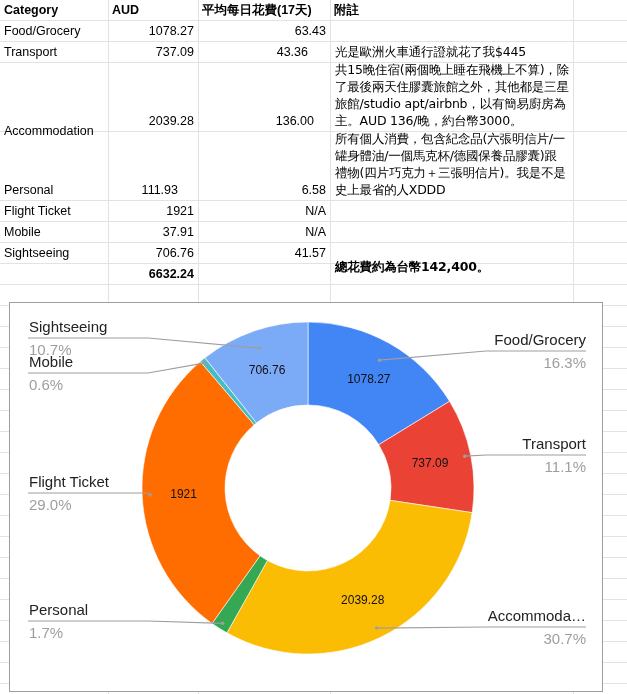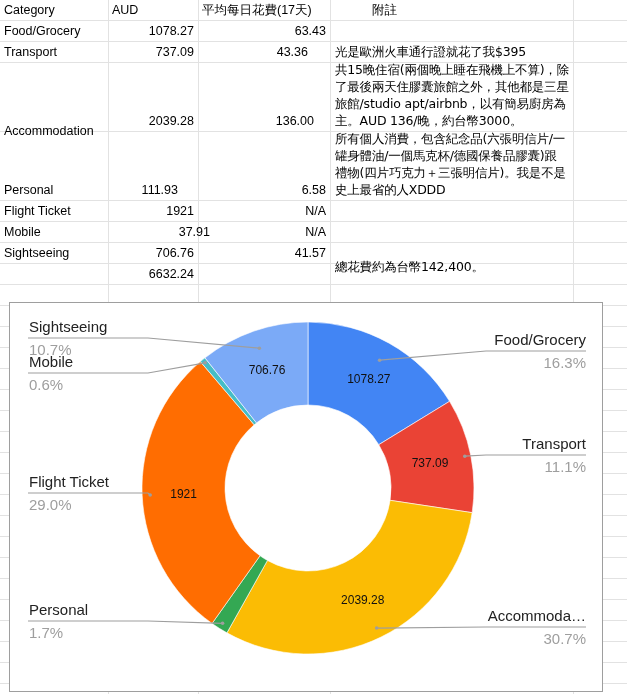--- a/index.html
+++ b/index.html
@@ -4,21 +4,21 @@
 <style>
   html, body { margin: 0; padding: 0; background: #ffffff; }
   body { width: 627px; height: 694px; position: relative; overflow: hidden;
          font-family: "Liberation Sans", "DejaVu Sans", sans-serif; color: #000; }
   .sheet { position: absolute; left: 0; top: 0; width: 627px; height: 694px; }
   .gridline-h { position: absolute; left: 0; width: 627px; height: 1px; background: #e2e2e2; }
   .gridline-v { position: absolute; top: 0; width: 1px; height: 694px; background: #e2e2e2; }
   .cell { position: absolute; box-sizing: border-box; font-size: 12.5px; line-height: 16px;
           padding: 0 4px 2px 4px; display: flex; align-items: flex-end; white-space: nowrap; overflow: hidden; }
   .cell.right { justify-content: flex-end; }
-  .cell.bold { font-weight: normal; }
+  .cell.bold { font-weight: bold; }
   .cell.note { white-space: normal; align-items: flex-end; line-height: 17px; font-size: 12.5px;
                padding: 2px 4px 2px 5px; font-family: "DejaVu Sans", sans-serif; letter-spacing: -0.2px; }
   .chart-box { position: absolute; left: 9px; top: 302px; width: 594px; height: 390px;
                background: #ffffff; border: 1px solid #9e9e9e; box-sizing: border-box; }
   .chart-svg { position: absolute; left: 0; top: 0; }
   .lbl-name { font-size: 15px; fill: #222; font-family: "Liberation Sans", sans-serif; }
   .lbl-pct  { font-size: 15px; fill: #9e9e9e; font-family: "Liberation Sans", sans-serif; }
   .lbl-val  { font-size: 12px; fill: #111; font-family: "Liberation Sans", sans-serif; }
 </style>
 </head>
@@ -53,43 +53,43 @@
     <div class="gridline-h" style="top: 641px;"></div>
     <div class="gridline-h" style="top: 662px;"></div>
     <div class="gridline-h" style="top: 683px;"></div>
     <div class="gridline-v" style="left: 108px;"></div>
     <div class="gridline-v" style="left: 198px;"></div>
     <div class="gridline-v" style="left: 330px;"></div>
     <div class="gridline-v" style="left: 573px;"></div>
     <div class="cell bold" style="left: 0px; top: 0px; width: 108px; height: 20px;">Category</div>
     <div class="cell bold" style="left: 108px; top: 0px; width: 90px; height: 20px;">AUD</div>
     <div class="cell bold" style="left: 198px; top: 0px; width: 132px; height: 20px;">平均每日花費(17天)</div>
-    <div class="cell bold" style="left: 330px; top: 0px; width: 243px; height: 20px; margin-left: 38px;">附註</div>
+    <div class="cell bold" style="left: 330px; top: 0px; width: 243px; height: 20px;">附註</div>
     <div class="cell " style="left: 0px; top: 20px; width: 108px; height: 21px;">Food/Grocery</div>
     <div class="cell right" style="left: 108px; top: 20px; width: 90px; height: 21px;">1078.27</div>
     <div class="cell right" style="left: 198px; top: 20px; width: 132px; height: 21px;">63.43</div>
     <div class="cell note" style="left: 330px; top: 20px; width: 243px; height: 21px;"></div>
     <div class="cell " style="left: 0px; top: 41px; width: 108px; height: 21px;">Transport</div>
     <div class="cell right" style="left: 108px; top: 41px; width: 90px; height: 21px;">737.09</div>
     <div class="cell right" style="left: 180px; top: 41px; width: 132px; height: 21px;">43.36</div>
-    <div class="cell note" style="left: 330px; top: 41px; width: 243px; height: 21px;">光是歐洲火車通行證就花了我$395</div>
+    <div class="cell note" style="left: 330px; top: 41px; width: 243px; height: 21px;">光是歐洲火車通行證就花了我$445</div>
     <div class="cell " style="left: 0px; top: 48px; width: 108px; height: 69px; margin-top: 24px;">Accommodation</div>
     <div class="cell right" style="left: 108px; top: 62px; width: 90px; height: 69px;">2039.28</div>
     <div class="cell right" style="left: 186px; top: 62px; width: 132px; height: 69px;">136.00</div>
     <div class="cell note" style="left: 330px; top: 62px; width: 243px; height: 69px;">共15晚住宿(兩個晚上睡在飛機上不算)，除了最後兩天住膠囊旅館之外，其他都是三星旅館/studio apt/airbnb，以有簡易廚房為主。AUD 136/晚，約台幣3000。</div>
     <div class="cell " style="left: 0px; top: 131px; width: 108px; height: 69px;">Personal</div>
     <div class="cell right" style="left: 92px; top: 131px; width: 90px; height: 69px;">111.93</div>
     <div class="cell right" style="left: 198px; top: 131px; width: 132px; height: 69px;">6.58</div>
     <div class="cell note" style="left: 330px; top: 131px; width: 243px; height: 69px;">所有個人消費，包含紀念品(六張明信片/一罐身體油/一個馬克杯/德國保養品膠囊)跟禮物(四片巧克力＋三張明信片)。我是不是史上最省的人XDDD</div>
     <div class="cell " style="left: 0px; top: 200px; width: 108px; height: 21px;">Flight Ticket</div>
     <div class="cell right" style="left: 108px; top: 200px; width: 90px; height: 21px;">1921</div>
     <div class="cell right" style="left: 198px; top: 200px; width: 132px; height: 21px;">N/A</div>
     <div class="cell note" style="left: 330px; top: 200px; width: 243px; height: 21px;"></div>
     <div class="cell " style="left: 0px; top: 221px; width: 108px; height: 21px;">Mobile</div>
-    <div class="cell right" style="left: 124px; top: 221px; width: 90px; height: 21px; text-align: right;">37.91</div>
+    <div class="cell right" style="left: 108px; top: 221px; width: 90px; height: 21px; text-align: right;">37.91</div>
     <div class="cell right" style="left: 198px; top: 221px; width: 132px; height: 21px;">N/A</div>
     <div class="cell note" style="left: 330px; top: 221px; width: 243px; height: 21px;"></div>
     <div class="cell " style="left: 0px; top: 242px; width: 108px; height: 21px;">Sightseeing</div>
     <div class="cell right" style="left: 108px; top: 242px; width: 90px; height: 21px;">706.76</div>
     <div class="cell right" style="left: 198px; top: 242px; width: 132px; height: 21px;">41.57</div>
     <div class="cell note" style="left: 330px; top: 242px; width: 243px; height: 21px;"></div>
     <div class="cell " style="left: 0px; top: 263px; width: 108px; height: 21px;"></div>
     <div class="cell right bold" style="left: 108px; top: 263px; width: 90px; height: 21px;">6632.24</div>
     <div class="cell bold note" style="left: 330px; top: 256px; width: 243px; height: 21px;">總花費約為台幣142,400。</div>
   </div>

